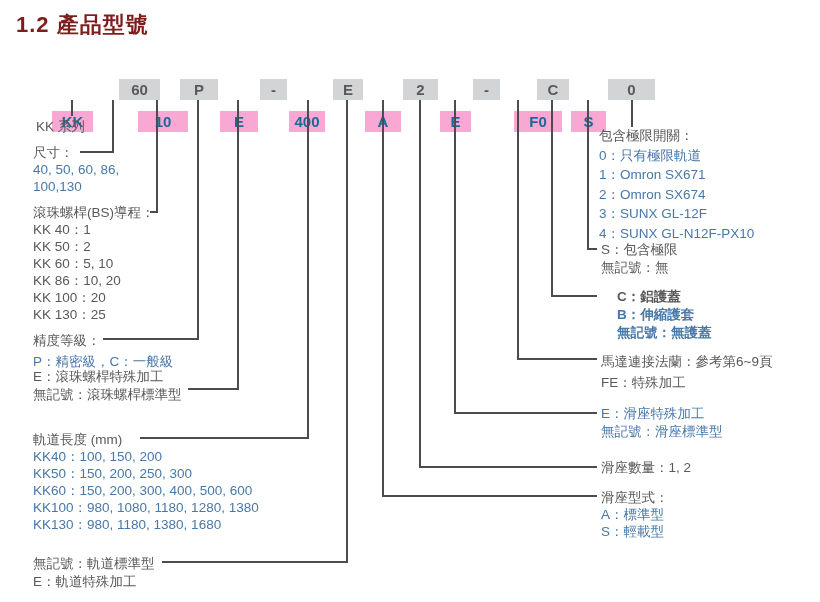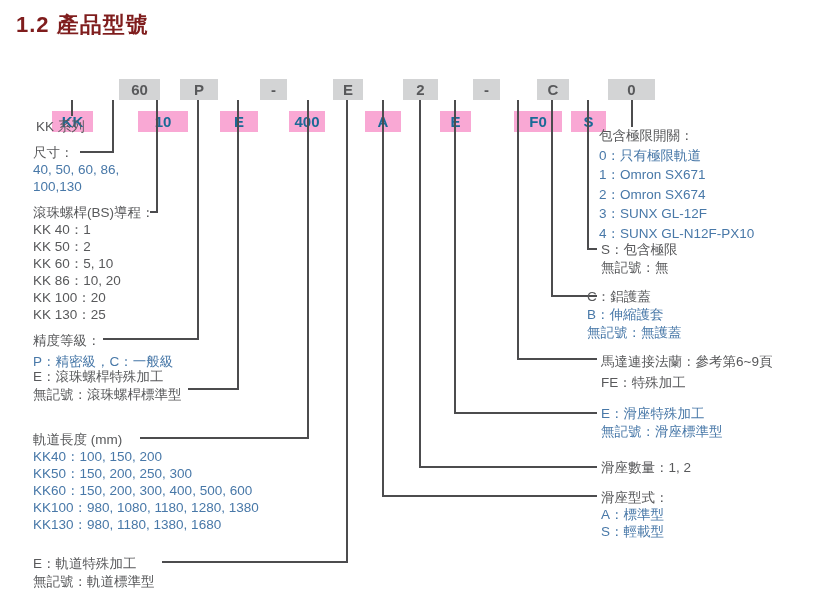--- a/index.html
+++ b/index.html
@@ -106,39 +106,39 @@
 <div class="sec" style="left:33px;top:431px;">
   <div class="dark">軌道長度 (mm)</div>
   <div class="blue">KK40：100, 150, 200</div>
   <div class="blue">KK50：150, 200, 250, 300</div>
   <div class="blue">KK60：150, 200, 300,  400,  500, 600</div>
   <div class="blue">KK100：980, 1080, 1180, 1280, 1380</div>
   <div class="blue">KK130：980, 1180, 1380, 1680</div>
 </div>
 
 <div class="sec lh18" style="left:33px;top:555px;">
+  <div class="dark">無記號：軌道標準型</div>
   <div class="dark">E：軌道特殊加工</div>
-  <div class="dark">無記號：軌道標準型</div>
 </div>
 
 <div class="sec lh19" style="left:599px;top:126px;">
   <div class="dark">包含極限開關：</div>
   <div class="blue">0：只有極限軌道</div>
   <div class="blue">1：Omron SX671</div>
   <div class="blue">2：Omron SX674</div>
   <div class="blue">3：SUNX GL-12F</div>
   <div class="blue">4：SUNX GL-N12F-PX10</div>
 </div>
 
 <div class="sec lh18" style="left:601px;top:241px;">
   <div class="dark">S：包含極限</div>
   <div class="dark">無記號：無</div>
 </div>
 
-<div class="sec lh18" style="left:587px;top:288px;">
+<div class="sec lh18" style="left:617px;top:288px;font-weight:bold;">
   <div class="dark">C：鋁護蓋</div>
   <div class="blue">B：伸縮護套</div>
   <div class="blue">無記號：無護蓋</div>
 </div>
 
 <div class="sec lh21" style="left:601px;top:351px;">
   <div class="dark">馬達連接法蘭：參考第6~9頁</div>
   <div class="dark">FE：特殊加工</div>
 </div>
 

